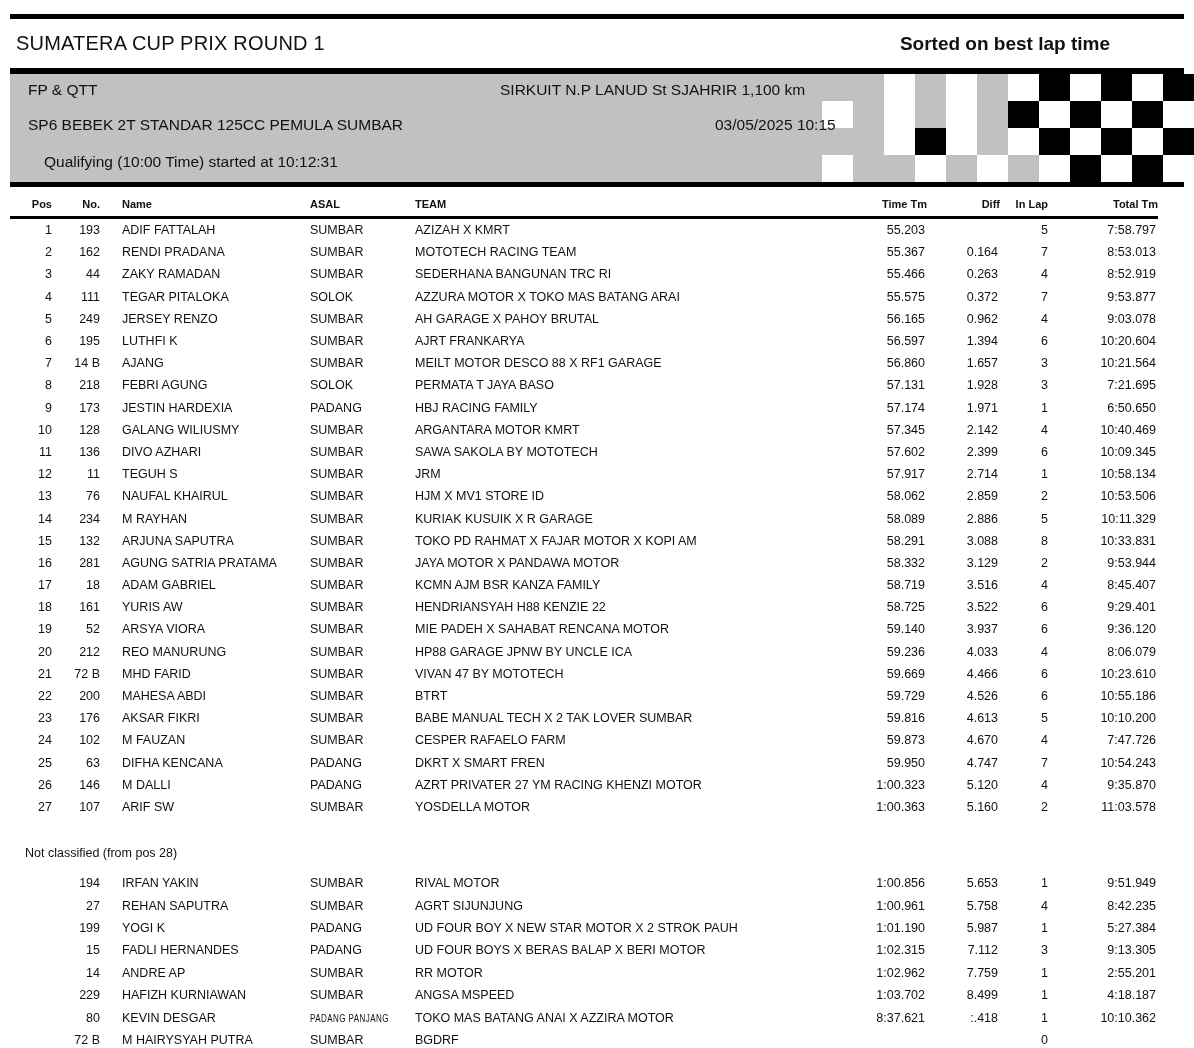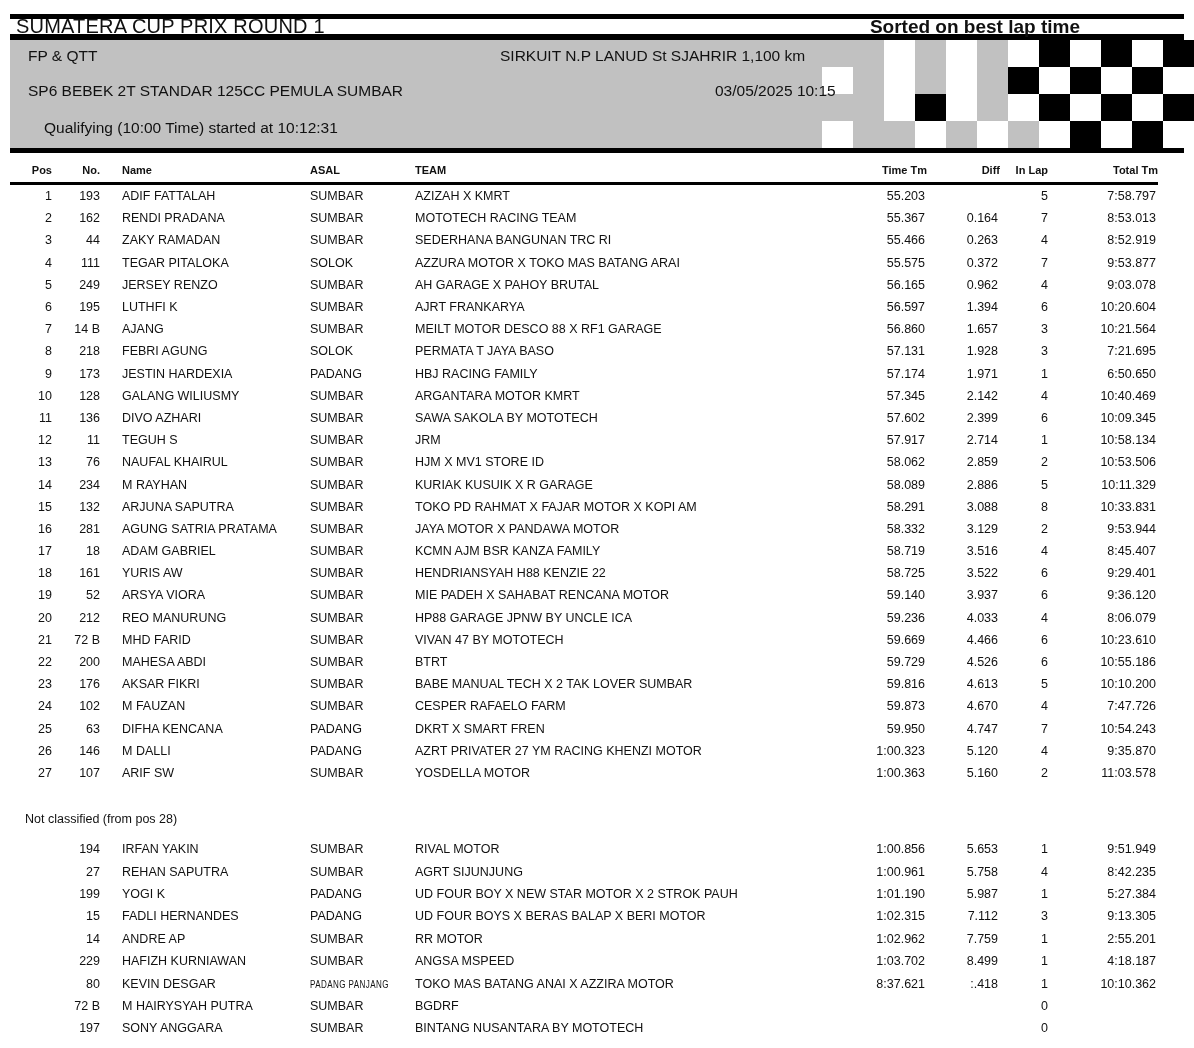--- a/index.html
+++ b/index.html
@@ -5,23 +5,23 @@
   html,body{margin:0;padding:0;}
   body{
     width:1194px;height:1048px;overflow:hidden;background:#fff;
     font-family:"Liberation Sans","DejaVu Sans",sans-serif;color:#111;
     -webkit-font-smoothing:antialiased;
   }
   .rule{background:#000;margin:0 10px;}
   .rule-top{margin-top:14px;height:5px;}
   .rule-mid{height:6px;}
   .rule-bot{height:5px;}
-  .title-row{display:flex;align-items:center;height:15px;padding:0 10px;}
+  .title-row{display:flex;align-items:center;height:33px;padding:8px 10px;}
   .title-row .doc-title{font-size:20px;letter-spacing:.2px;padding-left:6px;}
-  .title-row .sort-note{margin-left:auto;margin-right:104px;font-size:19px;font-weight:bold;text-align:center;}
+  .title-row .sort-note{margin-left:auto;margin-right:74px;font-size:19px;font-weight:bold;text-align:center;}
   .band{position:relative;margin:0 10px;height:108px;background:#c1c1c1;padding-left:20px;}
   .band .bt{position:absolute;font-size:15.5px;white-space:nowrap;}
   .b-session{left:18px;top:7px;}
   .b-circuit{left:490px;top:7px;}
   .b-category{left:18px;top:42px;}
   .b-datetime{left:705px;top:42px;}
   .b-status{left:34px;top:79px;}
   .flag{position:absolute;top:0;right:-10px;width:403px;height:108px;
         display:grid;grid-template-columns:repeat(13,31px);grid-template-rows:repeat(4,27px);}
   .fg-w{background:#fff;} .fg-b{background:#000;} .fg-g{background:transparent;}

